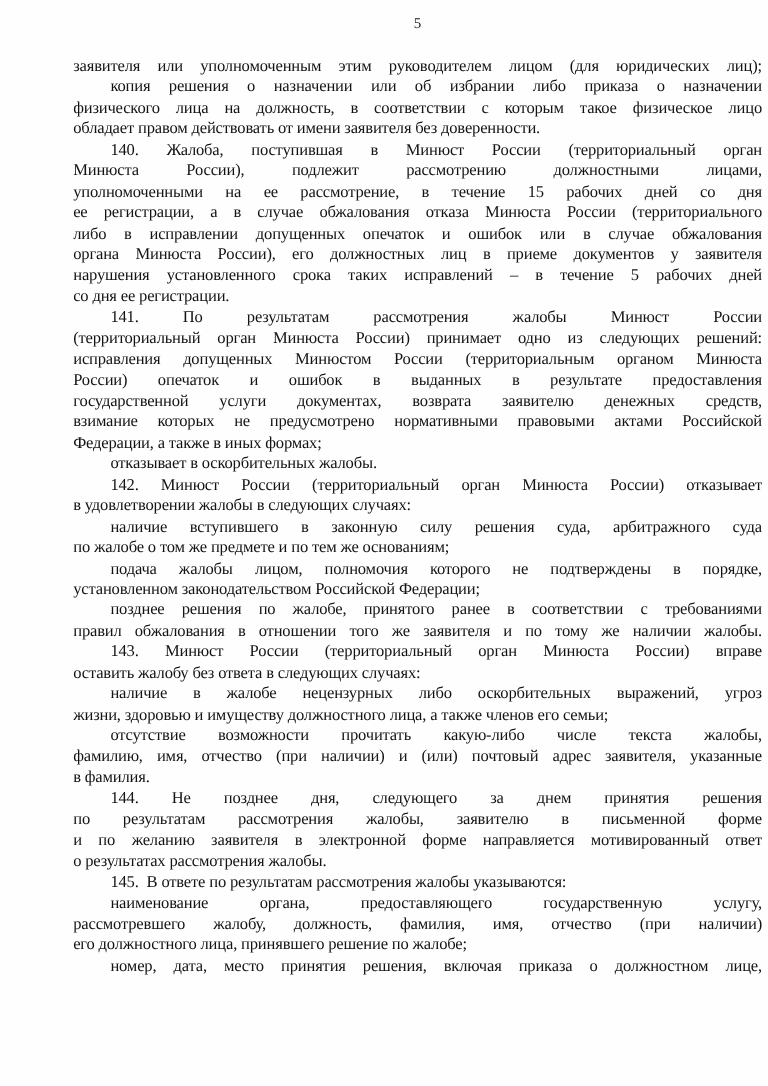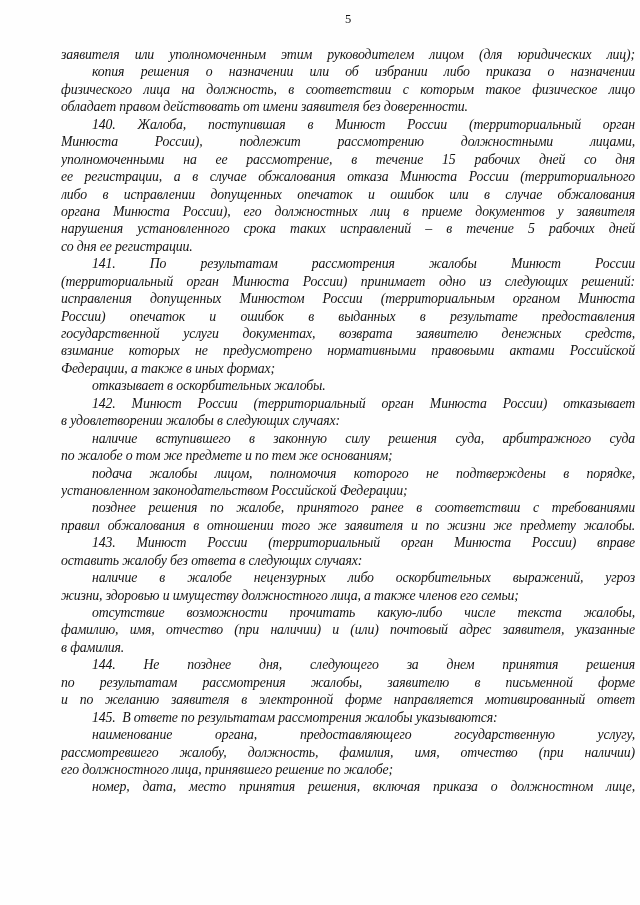--- a/index.html
+++ b/index.html
@@ -32,21 +32,20 @@
     width: 574px;
   }
   .line {
     height: 17.45px;
     line-height: 17.45px;
     font-size: 13.8px;
     letter-spacing: -0.15px;
     white-space: nowrap;
     overflow: hidden;
     text-align: left;
-    font-style: italic;
   }
   .line.justify {
     white-space: normal;
     text-align: justify;
     text-align-last: justify;
   }
   .line.indent {
     text-indent: 31px;
   }
 </style>
@@ -76,30 +75,31 @@
       <div class="line justify">взимание которых не предусмотрено нормативными правовыми актами Российской</div>
       <div class="line">Федерации, а также в иных формах;</div>
       <div class="line indent">отказывает в оскорбительных жалобы.</div>
       <div class="line justify indent">142. Минюст России (территориальный орган Минюста России) отказывает</div>
       <div class="line">в удовлетворении жалобы в следующих случаях:</div>
       <div class="line justify indent">наличие вступившего в законную силу решения суда, арбитражного суда</div>
       <div class="line">по жалобе о том же предмете и по тем же основаниям;</div>
       <div class="line justify indent">подача жалобы лицом, полномочия которого не подтверждены в порядке,</div>
       <div class="line">установленном законодательством Российской Федерации;</div>
       <div class="line justify indent">позднее решения по жалобе, принятого ранее в соответствии с требованиями</div>
-      <div class="line justify">правил обжалования в отношении того же заявителя и по жизни же предмету жалобы.</div>
+      <div class="line justify">правил обжалования в отношении того же заявителя и по тому же наличии жалобы.</div>
       <div class="line justify indent">143. Минюст России (территориальный орган Минюста России) вправе</div>
       <div class="line">оставить жалобу без ответа в следующих случаях:</div>
       <div class="line justify indent">наличие в жалобе нецензурных либо оскорбительных выражений, угроз</div>
       <div class="line">жизни, здоровью и имуществу должностного лица, а также членов его семьи;</div>
       <div class="line justify indent">отсутствие возможности прочитать какую-либо числе текста жалобы,</div>
       <div class="line justify">фамилию, имя, отчество (при наличии) и (или) почтовый адрес заявителя, указанные</div>
       <div class="line">в фамилия.</div>
       <div class="line justify indent">144. Не позднее дня, следующего за днем принятия решения</div>
       <div class="line justify">по результатам рассмотрения жалобы, заявителю в письменной форме</div>
       <div class="line justify">и по желанию заявителя в электронной форме направляется мотивированный ответ</div>
+      <div class="line">о результатах рассмотрения жалобы.</div>
       <div class="line indent">145.&nbsp; В ответе по результатам рассмотрения жалобы указываются:</div>
       <div class="line justify indent">наименование органа, предоставляющего государственную услугу,</div>
       <div class="line justify">рассмотревшего жалобу, должность, фамилия, имя, отчество (при наличии)</div>
       <div class="line">его должностного лица, принявшего решение по жалобе;</div>
       <div class="line justify indent">номер, дата, место принятия решения, включая приказа о должностном лице,</div>
     </div>
 </div>
 
 </body></html>

